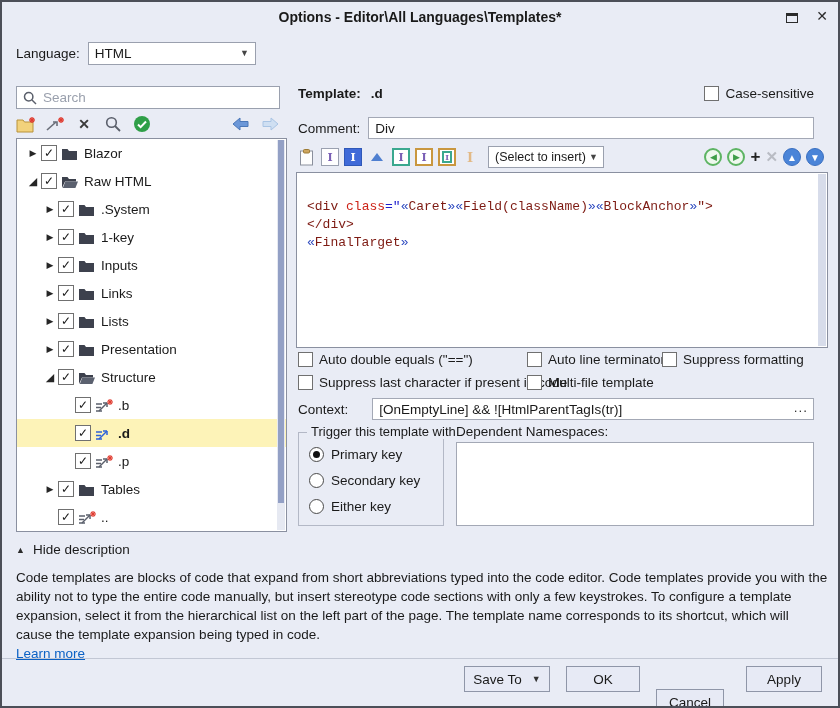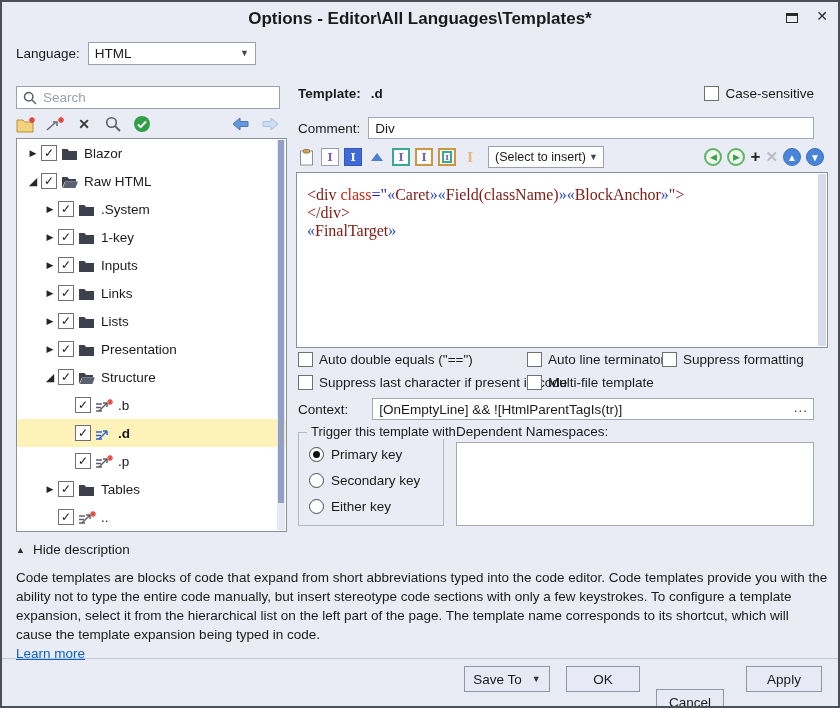--- a/index.html
+++ b/index.html
@@ -2,21 +2,21 @@
 <html><head>
 <meta charset="utf-8">
 <style>
   * { margin:0; padding:0; box-sizing:border-box; }
   html,body { width:840px; height:708px; }
   body { font-family:"Liberation Sans", sans-serif; font-size:13.5px; color:#1a1a1a; background:#fff; }
   .window { position:relative; width:840px; height:708px; background:#e9ecf5; border:2px solid #4c4f58; overflow:hidden; }
 
   
   .titlebar { position:absolute; top:0; left:0; right:0; height:30px; }
-  .title { position:absolute; left:0; right:0; top:7px; text-align:center; font-weight:bold; font-size:17px; }
+  .title { position:absolute; left:0; right:0; top:7px; text-align:center; font-weight:bold; font-size:14px; }
   .title-btns { position:absolute; right:10px; top:6px; display:flex; gap:18px; align-items:center; }
   .btn-restore { width:12px; height:10px; border:1px solid #2b2b2b; border-top:3px solid #2b2b2b; margin-top:3px; }
   .btn-close { font-size:14px; color:#2b2b2b; line-height:16px; }
 
   
   .lang-row { position:absolute; top:40px; left:14px; display:flex; align-items:center; gap:8px; }
   .lang-select { width:168px; height:23px; background:#fff; border:1px solid #9aa0ae; display:flex; align-items:center; padding:0 6px; position:relative; }
   .lang-select .arrow { position:absolute; right:6px; top:5px; font-size:9px; color:#444; }
 
   
@@ -61,21 +61,21 @@
   .ib-dashed { color:#e0a860; opacity:.75; font-size:13px; }
   .insert-dd { width:116px; height:22px; background:#fff; border:1px solid #9aa0ae; margin-left:4px; display:flex; align-items:center; padding:0 6px; position:relative; font-size:12.5px; }
   .insert-dd .arrow { position:absolute; right:5px; top:5px; font-size:9px; color:#444; }
   .ed-actions { margin-left:auto; display:flex; align-items:center; gap:5px; }
   .circ { width:18px; height:18px; border-radius:50%; display:flex; align-items:center; justify-content:center; font-size:9px; }
   .circ.green { border:2px solid #5db463; background:#eef8ee; color:#3f9e49; }
   .circ.blue { background:#4a84d8; border:1px solid #3a6fc0; color:#fff; font-size:10px; }
   .plus { font-size:17px; font-weight:bold; color:#222; }
   .times-dis { font-size:15px; font-weight:bold; color:#b9bcc4; }
 
-  .editor { position:absolute; top:86px; left:0; right:0; height:176px; background:#fff; border:1px solid #8a90a0; font-family:Liberation Serif, serif; font-size:16px; line-height:18px; padding:13px 10px; }
+  .editor { position:absolute; top:86px; left:0; right:0; height:176px; background:#fff; border:1px solid #8a90a0; font-family:Liberation Mono, monospace; font-size:13px; line-height:18px; padding:25px 10px; }
   .ed-scroll { position:absolute; top:1px; right:1px; bottom:1px; width:8px; background:#d7dcea; }
   .c-tag { color:#7d1a12; } .c-field { color:#7d1a12; } .c-attr { color:#cd2418; }
   .c-punct { color:#1c1ccd; } .c-guill { color:#2f4bc0; } .c-plain { color:#111; }
 
   .opt { position:absolute; display:flex; align-items:center; gap:6px; white-space:nowrap; }
   .ctx-row { position:absolute; top:312px; left:2px; right:14px; display:flex; align-items:center; gap:24px; }
   .ctx-input { position:relative; }
   .ctx-more { position:absolute; right:5px; top:1px; color:#333; letter-spacing:1px; }
 
   .groupbox { position:absolute; top:346px; left:2px; width:146px; height:94px; border:1px solid #b3b8c6; }

